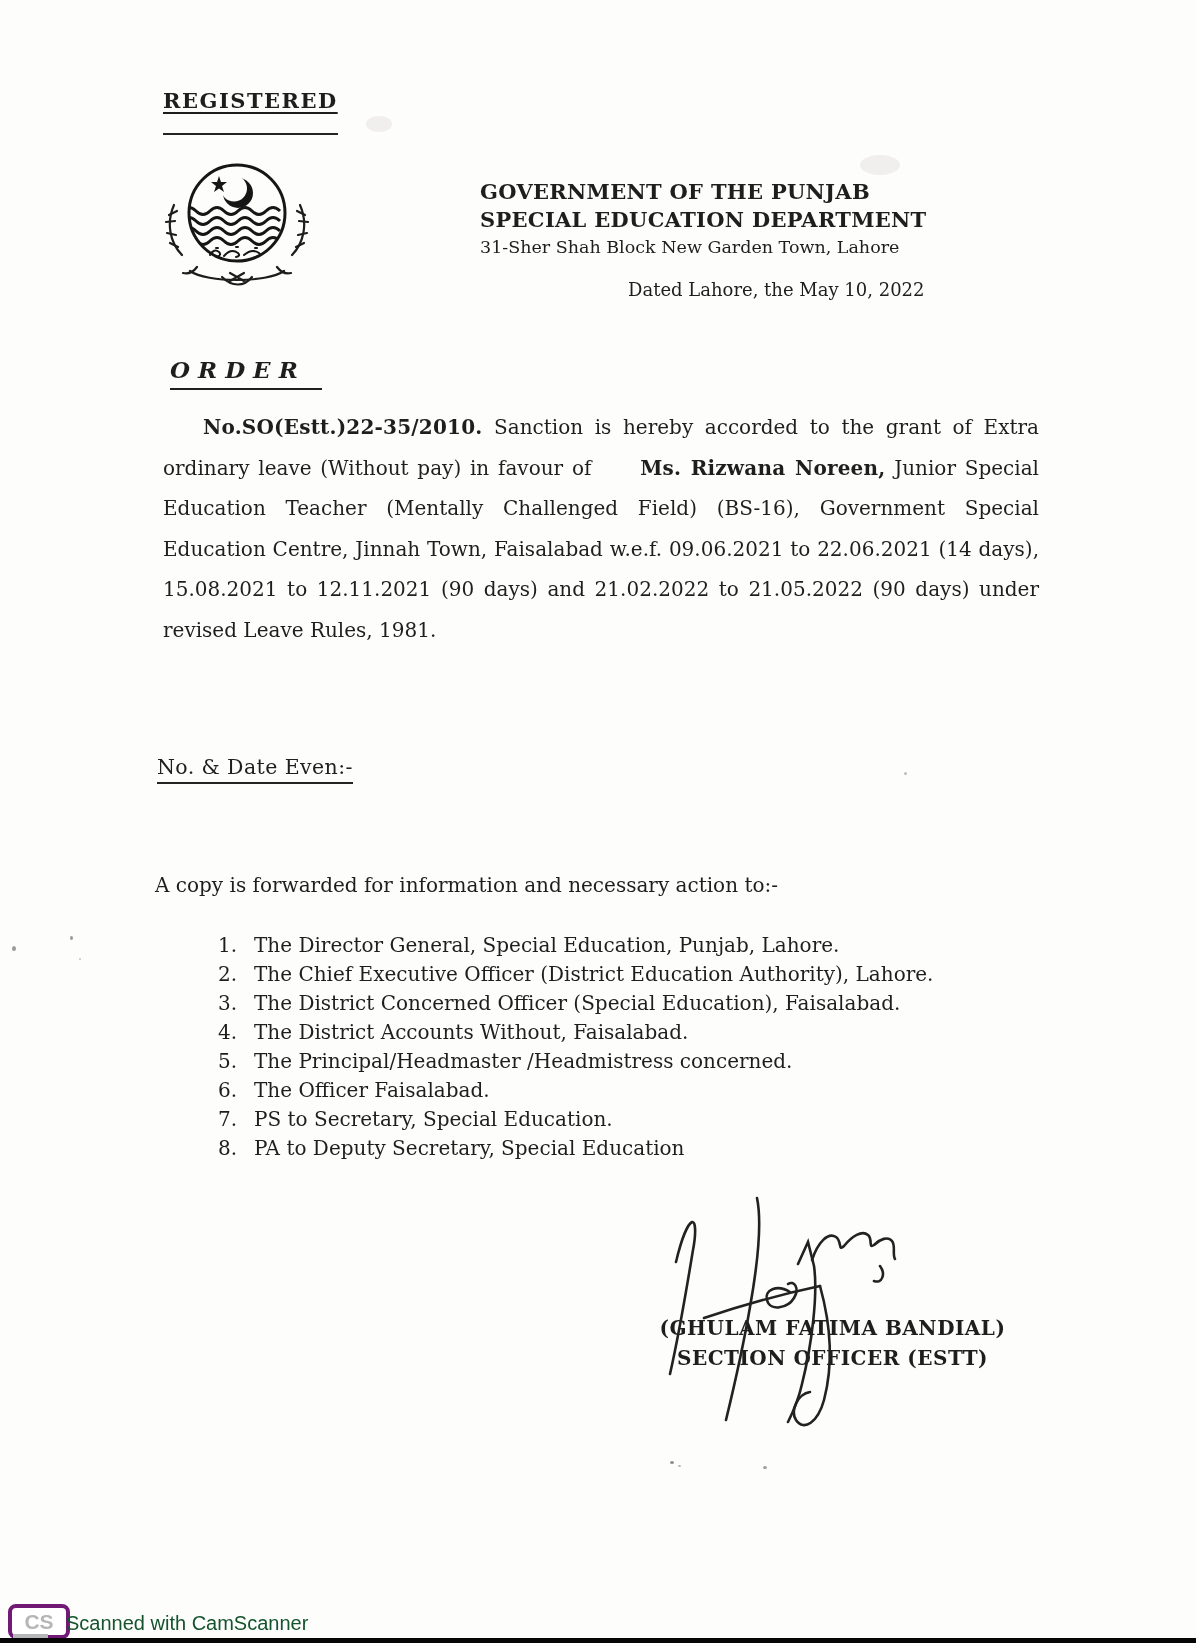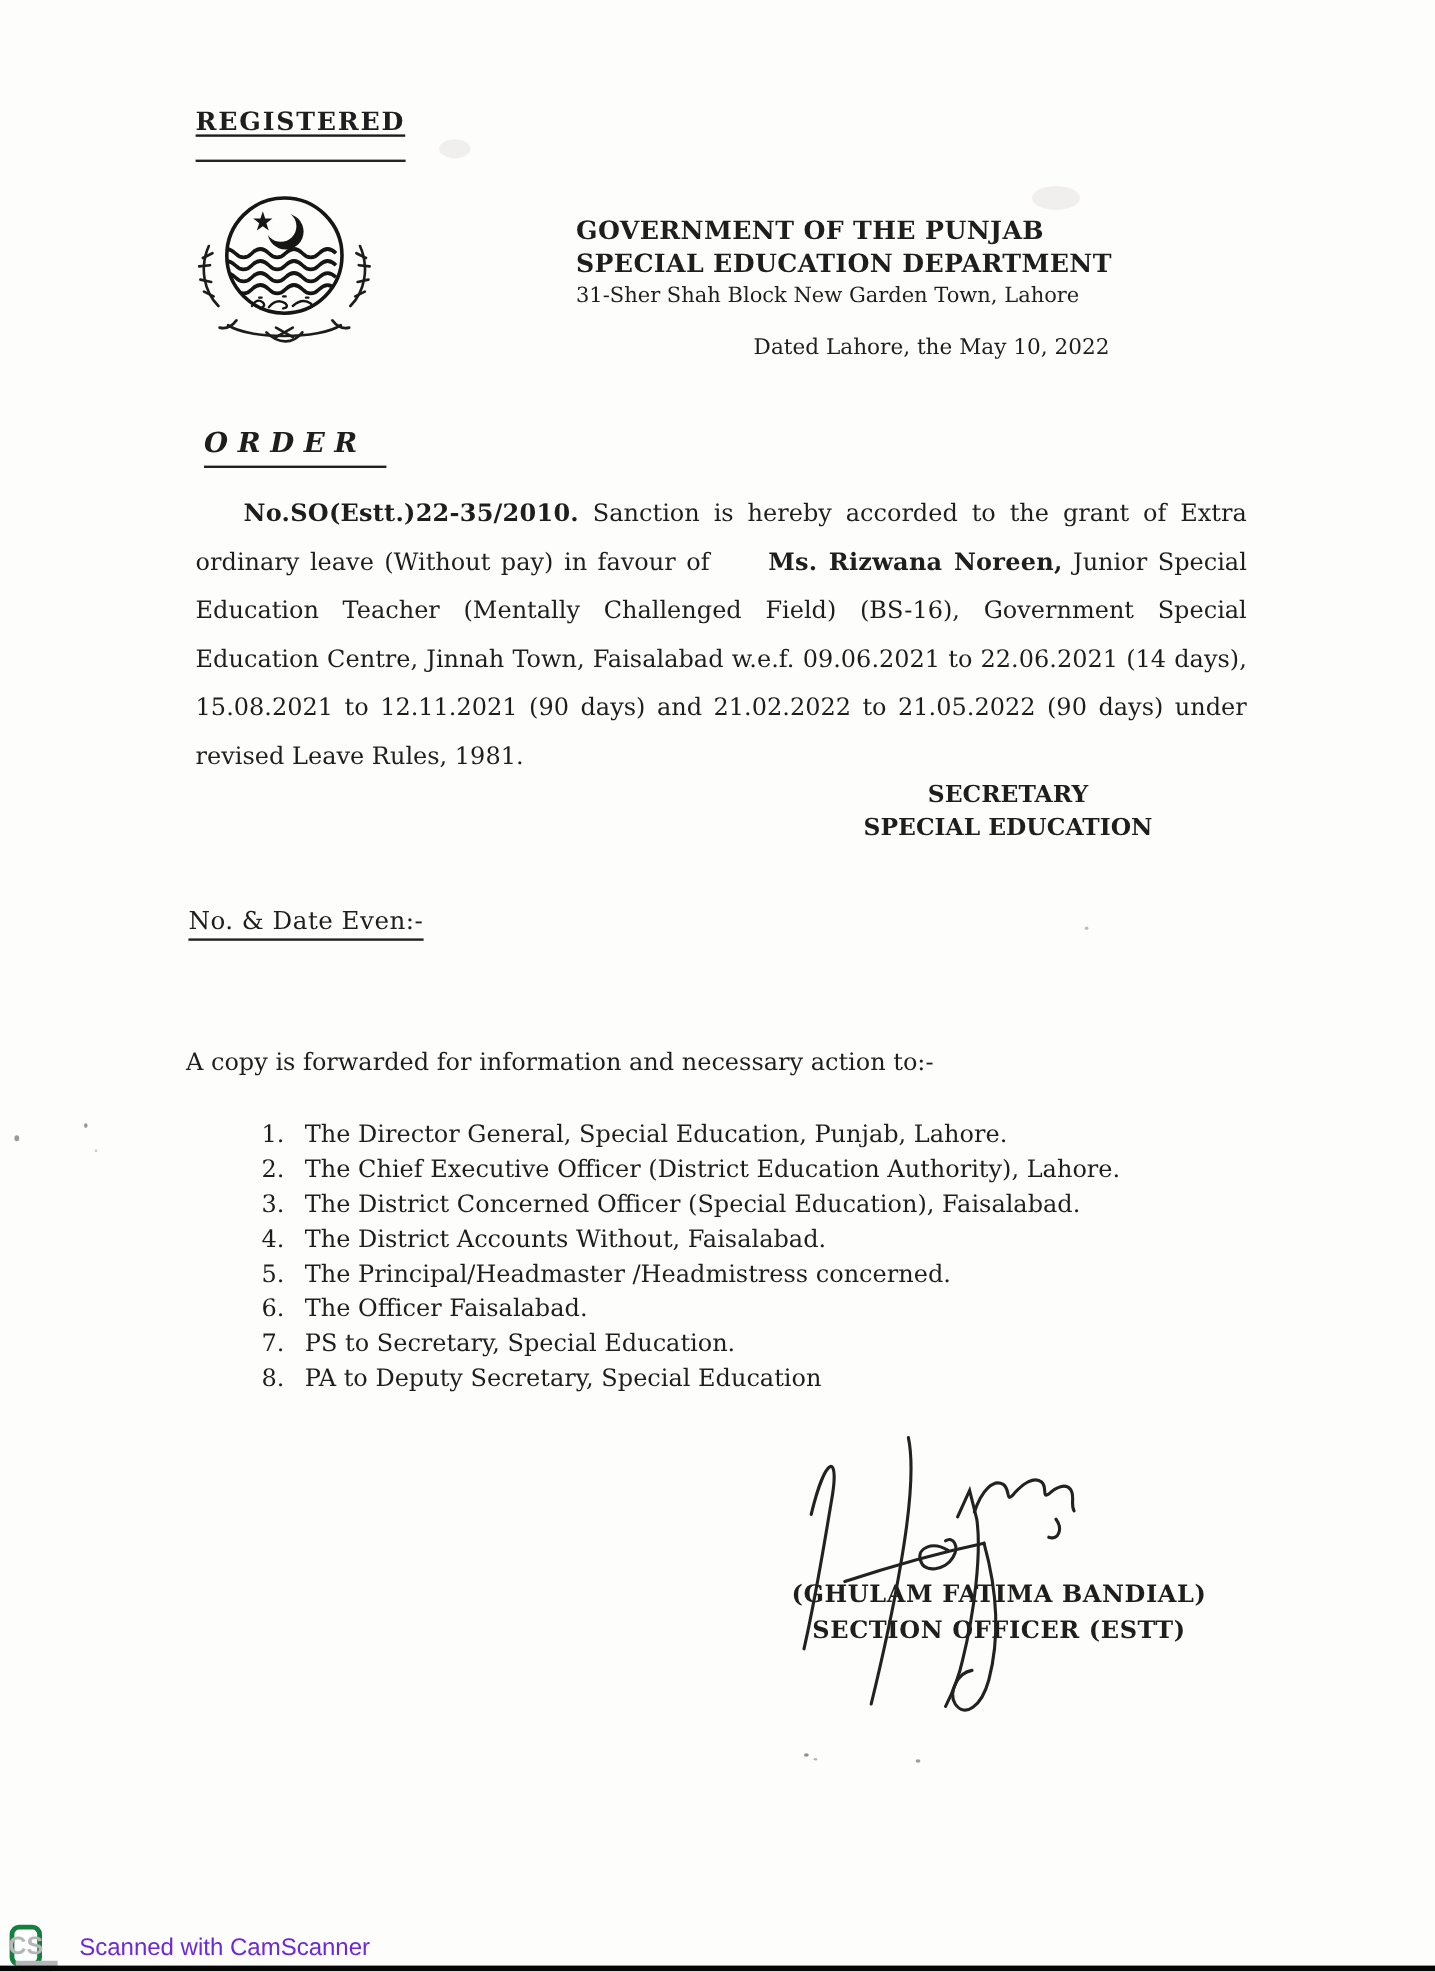--- a/index.html
+++ b/index.html
@@ -49,31 +49,31 @@
   
   .signature-svg { position:absolute; left:612px; top:1142px; width:310px; height:310px; z-index:3; pointer-events:none; }
   .sig-block { position:absolute; left:630px; top:1313px; width:405px; text-align:center; z-index:2; }
   .sig-name  { font-size:20px; font-weight:bold; letter-spacing:.5px; line-height:30px; }
   .sig-title { font-size:20px; font-weight:bold; letter-spacing:.5px; line-height:30px; }
   
   .art { position:absolute; background:#9a9a9a; border-radius:50%; }
   .smudge { position:absolute; background:#f0efed; border-radius:50%; }
   
   .cs-badge {
-    position:absolute; left:8px; top:1604px; width:27px; height:35px;
-    border:4px solid #15803d; border-radius:8px; background:#fff;
+    position:absolute; left:8px; top:1604px; width:62px; height:35px;
+    border:4px solid #701a75; border-radius:8px; background:#fff;
     display:flex; align-items:center; justify-content:center;
     color:#b4b6b7; font-family:"Liberation Sans",sans-serif;
     font-weight:bold; font-size:21px; letter-spacing:0;
   }
   .cs-tab { position:absolute; left:13px; top:1634px; width:35px; height:9px;
     background:#b4b6b7; border-radius:0 0 5px 5px; }
   .footer-text {
     position:absolute; left:66px; top:1612px;
-    font-family:"Liberation Sans",sans-serif; font-size:20px; color:#6d28d9;
+    font-family:"Liberation Sans",sans-serif; font-size:20px; color:#14532d;
   }
   .bottom-bar { position:absolute; left:0; bottom:0; width:100%; height:5px; background:#060606; }
 </style>
 </head>
 <body>
 
 <div class="page">
 
   <div class="registered">
     <span>REGISTERED</span>
@@ -124,24 +124,20 @@
     <div class="org-line">GOVERNMENT OF THE PUNJAB</div>
     <div class="org-line">SPECIAL EDUCATION DEPARTMENT</div>
     <div class="org-addr">31-Sher Shah Block New Garden Town, Lahore</div>
   </div>
   <div class="date-line">Dated Lahore, the May 10, 2022</div>
 
   <div class="order-heading">ORDER</div>
 
   <p class="order-body"><b>No.SO(Estt.)22-35/2010.</b><span> Sanction is hereby accorded to the grant of Extra ordinary leave (Without pay) in favour of </span><b>Ms. Rizwana Noreen,</b><span> Junior Special Education Teacher (Mentally Challenged Field) (BS-16), Government Special Education Centre, Jinnah Town, Faisalabad w.e.f. 09.06.2021 to 22.06.2021 (14 days), 15.08.2021 to 12.11.2021 (90 days) and 21.02.2022 to 21.05.2022 (90 days) under revised Leave Rules, 1981.</span></p>
 
-  <div class="secretary">
-    <div>SECRETARY</div>
-    <div>SPECIAL EDUCATION</div>
-  </div>
 
   <div class="no-date">No. &amp; Date Even:-</div>
   <div class="copy-line">A copy is forwarded for information and necessary action to:-</div>
 
   <div class="recipients">
     <div class="recipient-row">
         <span class="num">1.</span>
         <span>The Director General, Special Education, Punjab, Lahore.</span>
       </div>
     <div class="recipient-row">

